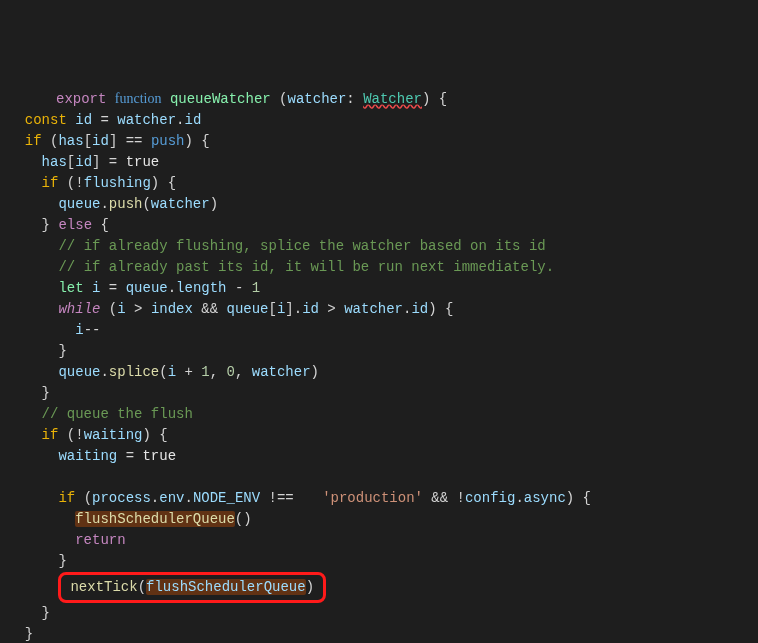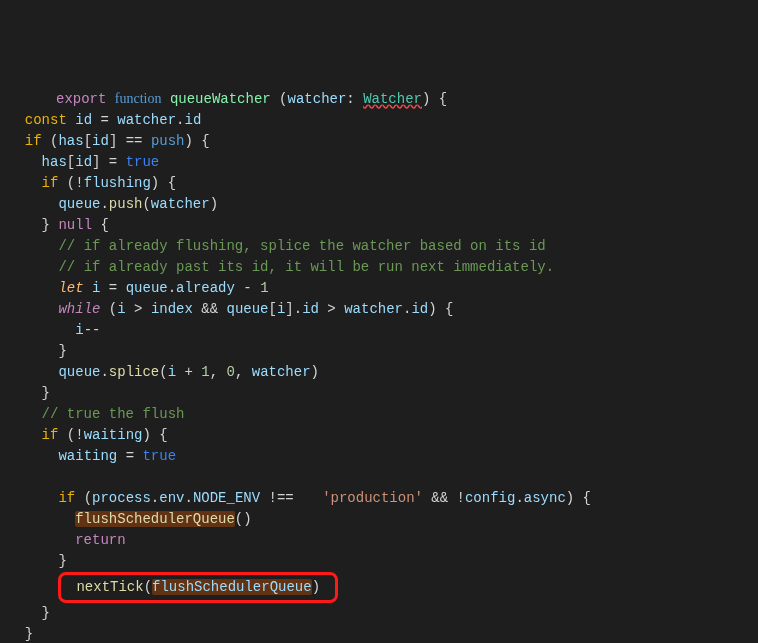--- a/index.html
+++ b/index.html
@@ -12,68 +12,68 @@
       font-family: 'Consolas', 'Monaco', 'Courier New', monospace;
       font-size: 14px;
       line-height: 1.5;
       color: #d4d4d4;
       padding: 4px 8px;
       white-space: pre;
     }
     .kw-export { color: #c586c0; margin-left: 48px; }
     .kw-function { color: #569cd6; font-family: Liberation Serif, serif; }
     .kw-const { color: #eab308; }
-    .kw-let { color: #fdba74; font-style: italic; }
+    .kw-let { color: #86efac; }
     .kw-if { color: #eab308; }
     .kw-else { color: #c586c0; }
     .kw-while { color: #c586c0; font-style: italic; }
     .kw-return { color: #c586c0; }
-    .kw-true { color: #3b82f6; margin-top: 48px; }
+    .kw-true { color: #e5e5e5; margin-top: 48px; }
     .kw-null { color: #569cd6; }
     .fn-name { color: #86efac; text-align: right; }
     .param { color: #9cdcfe; }
     .type { color: #4ec9b0; text-decoration: wavy underline #f14c4c; text-decoration-skip-ink: none; }
     .var { color: #9cdcfe; }
     .prop { color: #9cdcfe; }
     .method { color: #dcdcaa; }
     .op { color: #d4d4d4; }
     .punct { color: #d4d4d4; }
     .brace { color: #d4d4d4; }
     .num { color: #b5cea8; }
     .str { color: #ce9178; margin-left: 20px; }
     .comment { color: #6a9955; }
     .highlight { background: #613214; border-radius: 2px; margin-top: 44px; }
     .redbox {
       border: 3px solid #ff1a1a;
       border-radius: 8px;
-      padding: 2px 15px;
+      padding: 2px 9px;
       display: inline-block;
     }
   </style>
 </head>
 <body>
 
 
 
 <div><span><span class="kw-export">export</span> <span class="kw-function">function</span> <span class="fn-name">queueWatcher</span><span class="punct"> (</span><span class="param">watcher</span><span class="punct">: </span><span class="type">Watcher</span><span class="punct">) </span><span class="brace">{</span></span>
 <span><span>  </span><span class="kw-const">const</span><span> </span><span class="var">id</span><span class="op"> = </span><span class="var">watcher</span><span class="punct">.</span><span class="prop">id</span></span>
 <span><span>  </span><span class="kw-if">if</span><span class="punct"> (</span><span class="var">has</span><span class="punct">[</span><span class="var">id</span><span class="punct">] == </span><span class="kw-null">push</span><span class="punct">) {</span></span>
 <span><span>    </span><span class="var">has</span><span class="punct">[</span><span class="var">id</span><span class="punct">] = </span><span class="kw-true">true</span></span>
 <span><span>    </span><span class="kw-if">if</span><span class="punct"> (!</span><span class="var">flushing</span><span class="punct">) {</span></span>
 <span><span>      </span><span class="var">queue</span><span class="punct">.</span><span class="method">push</span><span class="punct">(</span><span class="var">watcher</span><span class="punct">)</span></span>
-<span><span class="punct">    } </span><span class="kw-else">null</span><span class="punct"> {</span></span>
+<span><span class="punct">    } </span><span class="kw-else">else</span><span class="punct"> {</span></span>
 <span><span>      </span><span class="comment">// if already flushing, splice the watcher based on its id</span></span>
 <span><span>      </span><span class="comment">// if already past its id, it will be run next immediately.</span></span>
-<span><span>      </span><span class="kw-let">let</span><span> </span><span class="var">i</span><span class="op"> = </span><span class="var">queue</span><span class="punct">.</span><span class="prop">already</span><span class="op"> - </span><span class="num">1</span></span>
+<span><span>      </span><span class="kw-let">let</span><span> </span><span class="var">i</span><span class="op"> = </span><span class="var">queue</span><span class="punct">.</span><span class="prop">length</span><span class="op"> - </span><span class="num">1</span></span>
 <span><span>      </span><span class="kw-while">while</span><span class="punct"> (</span><span class="var">i</span><span class="op"> &gt; </span><span class="var">index</span><span class="op"> &amp;&amp; </span><span class="var">queue</span><span class="punct">[</span><span class="var">i</span><span class="punct">].</span><span class="prop">id</span><span class="op"> &gt; </span><span class="var">watcher</span><span class="punct">.</span><span class="prop">id</span><span class="punct">) {</span></span>
 <span><span>        </span><span class="var">i</span><span class="op">--</span></span>
 <span><span class="punct">      }</span></span>
 <span><span>      </span><span class="var">queue</span><span class="punct">.</span><span class="method">splice</span><span class="punct">(</span><span class="var">i</span><span class="op"> + </span><span class="num">1</span><span class="punct">, </span><span class="num">0</span><span class="punct">, </span><span class="var">watcher</span><span class="punct">)</span></span>
 <span><span class="punct">    }</span></span>
-<span><span>    </span><span class="comment">// true the flush</span></span>
+<span><span>    </span><span class="comment">// queue the flush</span></span>
 <span><span>    </span><span class="kw-if">if</span><span class="punct"> (!</span><span class="var">waiting</span><span class="punct">) {</span></span>
 <span><span>      </span><span class="var">waiting</span><span class="op"> = </span><span class="kw-true">true</span></span>
 <span> </span>
 <span><span>      </span><span class="kw-if">if</span><span class="punct"> (</span><span class="var">process</span><span class="punct">.</span><span class="prop">env</span><span class="punct">.</span><span class="prop">NODE_ENV</span><span class="op"> !== </span><span class="str">'production'</span><span class="op"> &amp;&amp; !</span><span class="var">config</span><span class="punct">.</span><span class="prop">async</span><span class="punct">) {</span></span>
 <span><span>        </span><span class="method highlight">flushSchedulerQueue</span><span class="punct">()</span></span>
 <span><span>        </span><span class="kw-return">return</span></span>
 <span><span class="punct">      }</span></span>
 <span><span>      </span><span class="redbox"><span class="method">nextTick</span><span class="punct">(</span><span class="var highlight">flushSchedulerQueue</span><span class="punct">)</span></span></span>
 <span><span class="punct">    }</span></span>
 <span><span class="punct">  }</span></span>

